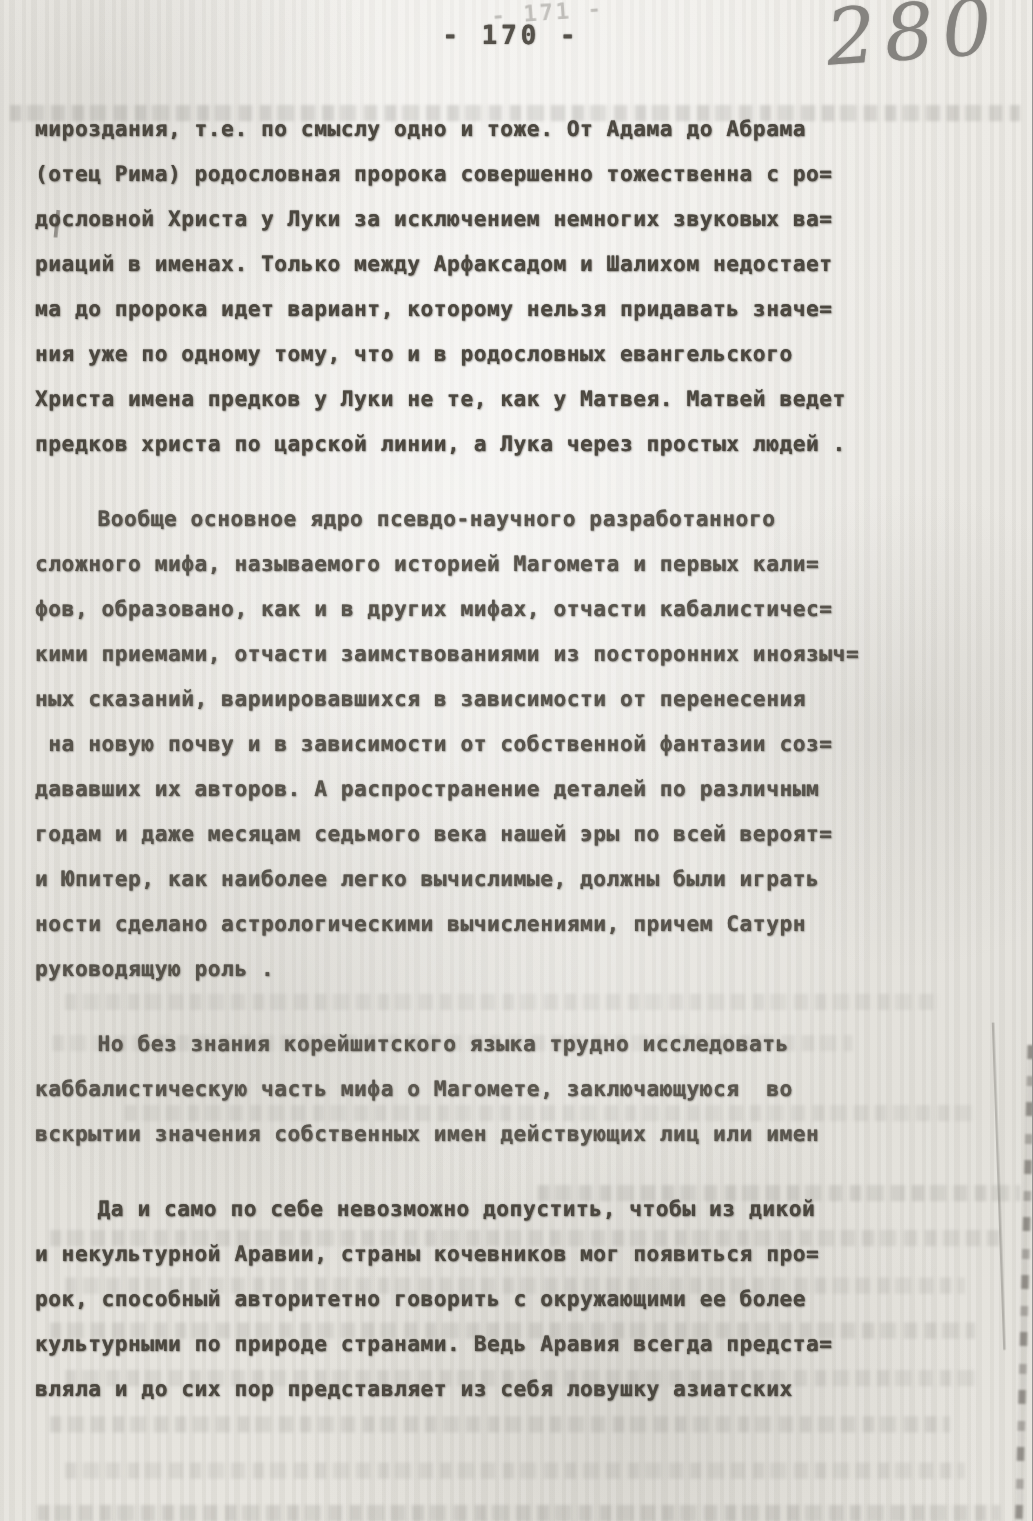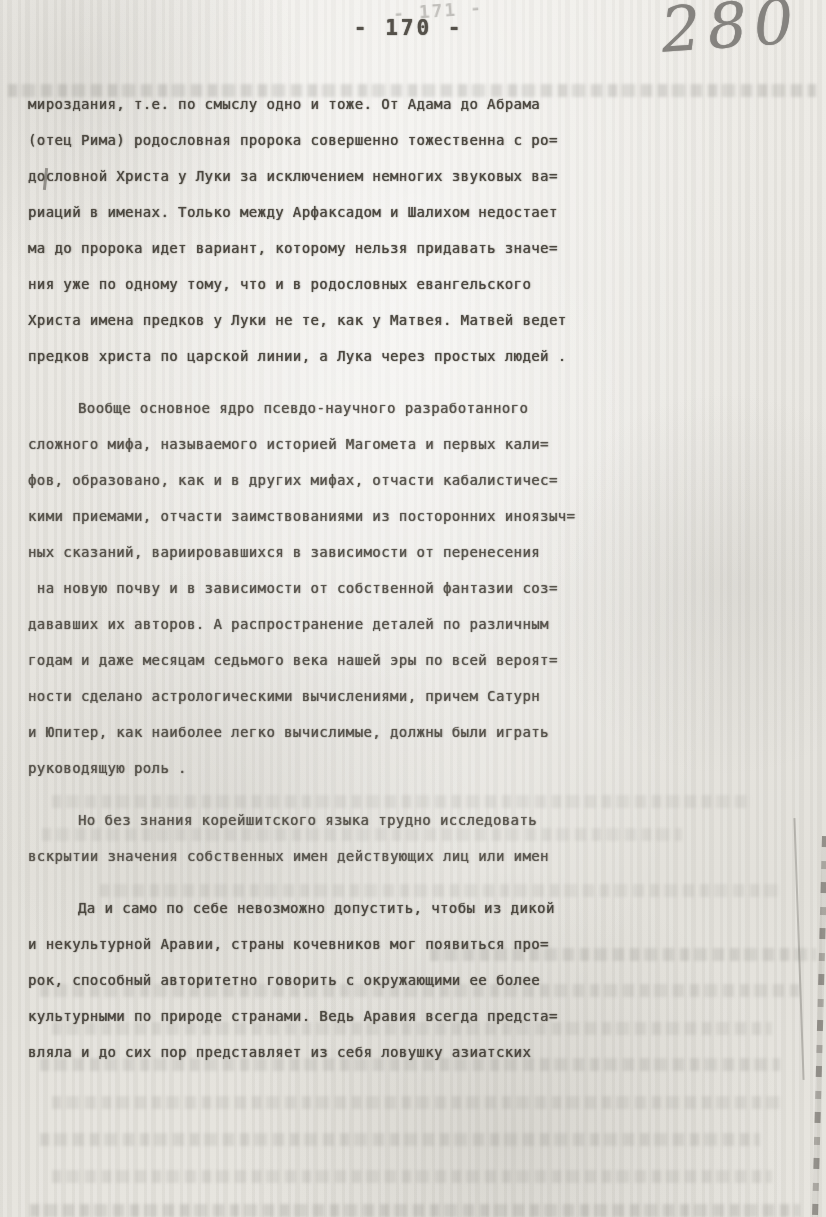--- a/index.html
+++ b/index.html
@@ -40,24 +40,24 @@
     position:absolute;top:-8px;right:26px;
     font-family:"DejaVu Serif","Liberation Serif",serif;
     font-style:italic;font-size:62px;line-height:1.1;
     color:#85837f;letter-spacing:7px;
     transform:rotate(-4deg);
     text-shadow:0 0 1px rgba(130,128,124,.8);
   }
   .body{position:absolute;left:28px;top:86px;right:10px;}
   .para{margin:0;}
   .para + .para{margin-top:16px;}
-  .para.indent .line:first-child{padding-left:50px;}
+  .para.indent .line:first-child{padding-left:50px;margin-top:24px;}
   .line{
     height:36px;line-height:36px;white-space:pre;
-    font-size:14px;letter-spacing:.4px;font-weight:normal;
+    font-size:17px;letter-spacing:.4px;font-weight:bold;
     color:#4c4840;
     text-shadow:0 0 1px rgba(76,72,64,.9), .6px .4px 1.4px rgba(76,72,64,.45);
   }
   .para:nth-of-type(2) .line{opacity:.92;}
   .para:nth-of-type(3) .line{opacity:.9;}
   .ghost-band{
     position:absolute;height:13px;filter:blur(1.4px);pointer-events:none;
     background:repeating-linear-gradient(90deg,
       rgba(110,108,102,.38) 0 9px, rgba(110,108,102,.06) 9px 14px,
       rgba(110,108,102,.30) 14px 27px, rgba(110,108,102,.05) 27px 33px,
@@ -119,26 +119,27 @@
       </div>
       <div class="para indent">
         <div class="line">Вообще основное ядро псевдо-научного разработанного</div>
         <div class="line">сложного мифа, называемого историей Магомета и первых кали=</div>
         <div class="line">фов, образовано, как и в других мифах, отчасти кабалистичес=</div>
         <div class="line">кими приемами, отчасти заимствованиями из посторонних иноязыч=</div>
         <div class="line">ных сказаний, вариировавшихся в зависимости от перенесения</div>
         <div class="line"> на новую почву и в зависимости от собственной фантазии соз=</div>
         <div class="line">дававших их авторов. А распространение деталей по различным</div>
         <div class="line">годам и даже месяцам седьмого века нашей эры по всей вероят=</div>
+        <div class="line">и Юпитер, как наиболее легко вычислимые, должны были играть</div>
         <div class="line">ности сделано астрологическими вычислениями, причем Сатурн</div>
-        <div class="line">и Юпитер, как наиболее легко вычислимые, должны были играть</div>
         <div class="line">руководящую роль .</div>
       </div>
       <div class="para indent">
         <div class="line">Но без знания корейшитского языка трудно исследовать</div>
+        <div class="line">каббалистическую часть мифа о Магомете, заключающуюся  во</div>
         <div class="line">вскрытии значения собственных имен действующих лиц или имен</div>
       </div>
       <div class="para indent">
         <div class="line">Да и само по себе невозможно допустить, чтобы из дикой</div>
         <div class="line">и некультурной Аравии, страны кочевников мог появиться про=</div>
         <div class="line">рок, способный авторитетно говорить с окружающими ее более</div>
         <div class="line">культурными по природе странами. Ведь Аравия всегда предста=</div>
         <div class="line">вляла и до сих пор представляет из себя ловушку азиатских</div>
       </div>
     </div>

